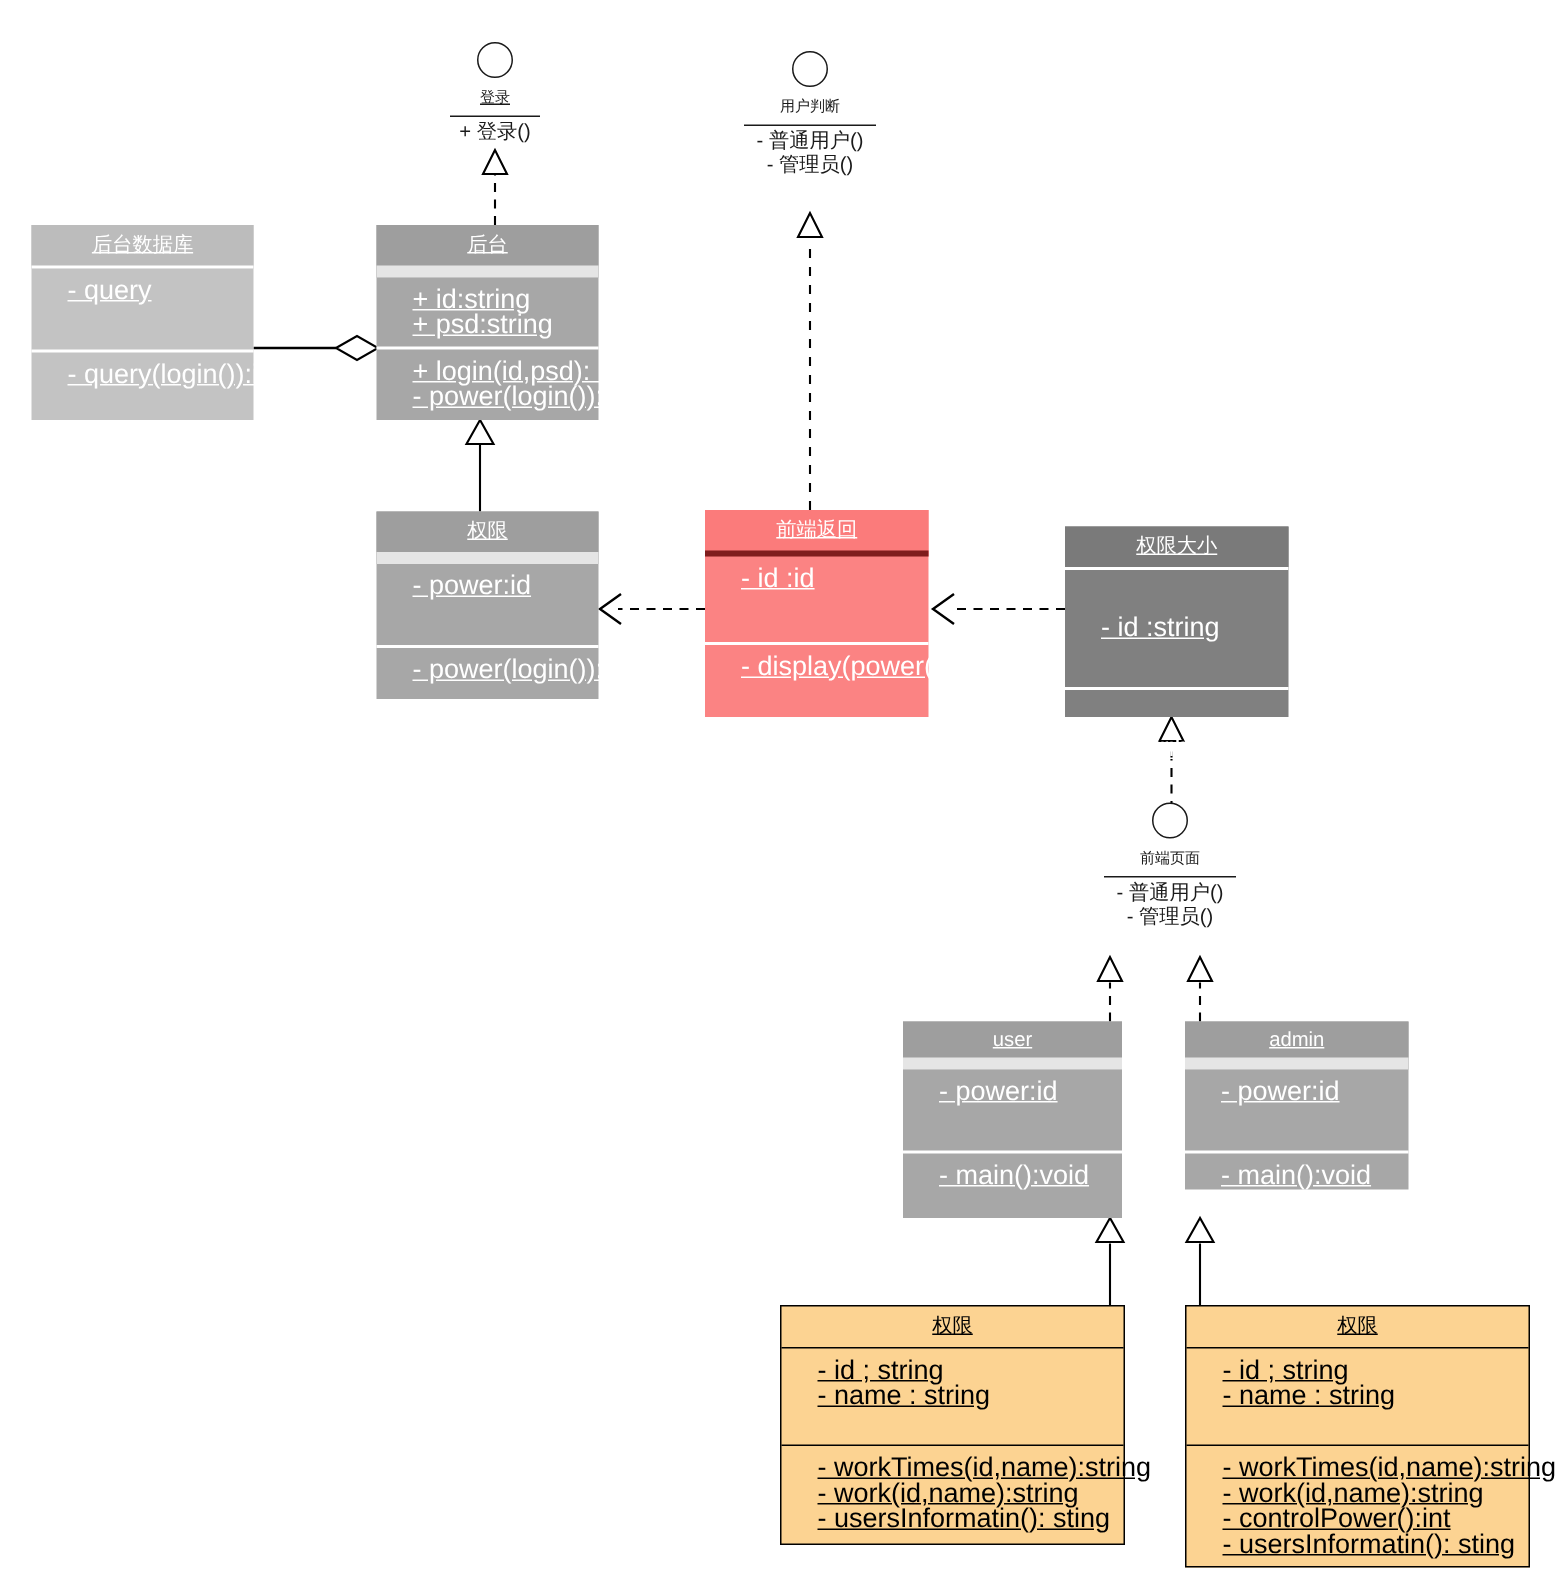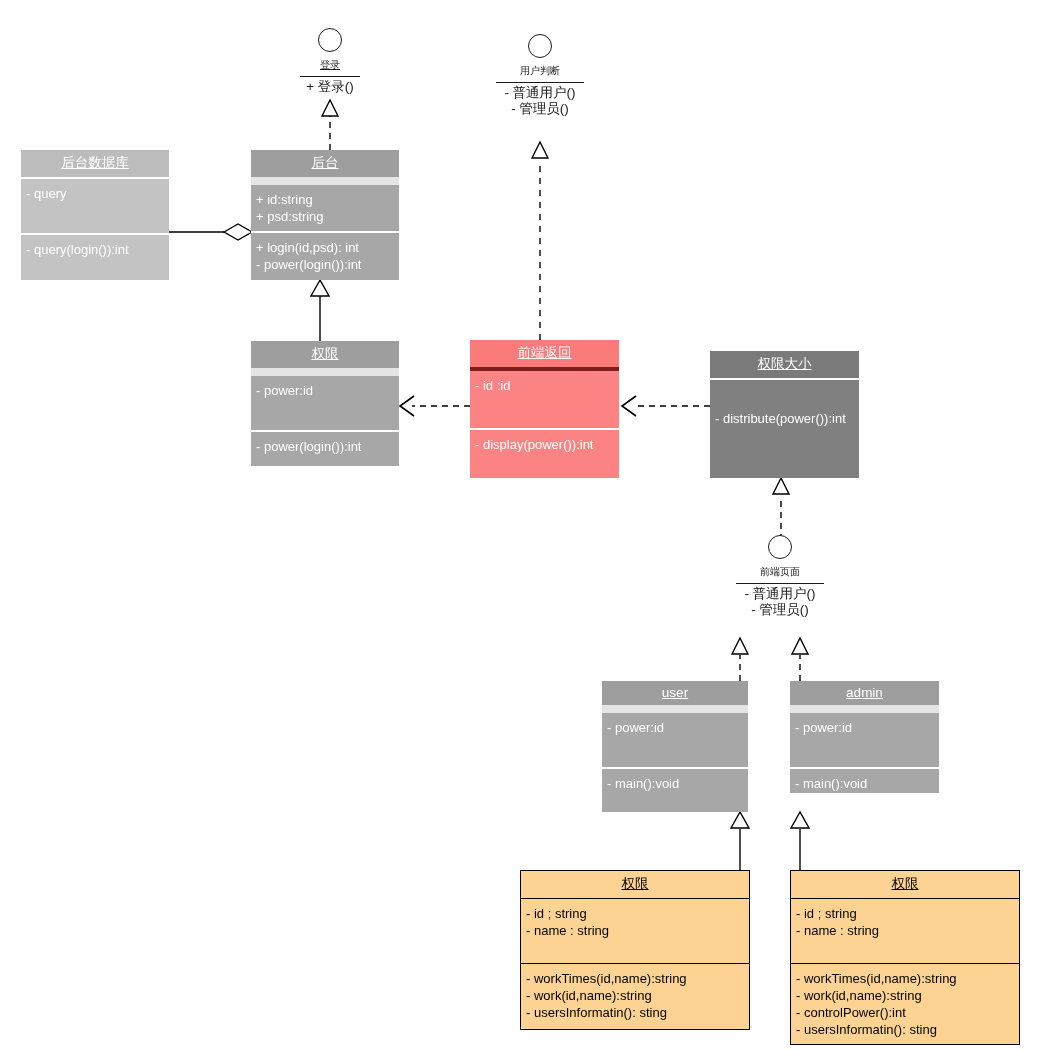--- a/index.html
+++ b/index.html
@@ -36,23 +36,24 @@
   }
   .uml-class .cls-name {
     text-align: center;
     padding: 4px 2px 5px 2px;
     font-size: 13.5px;
     text-decoration: underline;
     white-space: nowrap;
   }
   .uml-class .cls-attrs,
   .uml-class .cls-ops {
-    padding: 6px 6px 6px 5px;
-    font-size: 13px;
+    padding: 6px 6px 6px 24px;
+    font-size: 18px;
     line-height: 17px;
+    text-decoration: underline;
   }
   .uml-class .row {
     white-space: nowrap;
   }
   
   .grey-light {
     background: #c3c3c3;
     color: #ffffff;
   }
   .grey-light .cls-name { background:#bcbcbc; border-bottom: 2px solid #ffffff; }
@@ -252,20 +253,23 @@
     <div class="cls-attrs" style="min-height:45px;">
       <div class="row">- id :id</div>
     </div>
     <div class="cls-ops">
       <div class="row">-  display(power()):int</div>
     </div>
   </div>
 
   <div class="uml-class grey-dark" style="left:710px; top:351px; width:149px; height:127px;gap:24px;">
     <div class="cls-name">权限大小</div>
+    <div class="cls-attrs" style="min-height:42px;">
+      <div class="row">- id :string</div>
+    </div>
     <div class="cls-ops">
       <div class="row">-  distribute(power()):int</div>
     </div>
   </div>
 
   <div class="uml-class grey-mid" style="left:602px; top:681px; width:146px; height:131px;">
     <div class="cls-name">user</div>
     <div class="cls-attrs" style="min-height:42px;">
       <div class="row">- power:id</div>
     </div>

